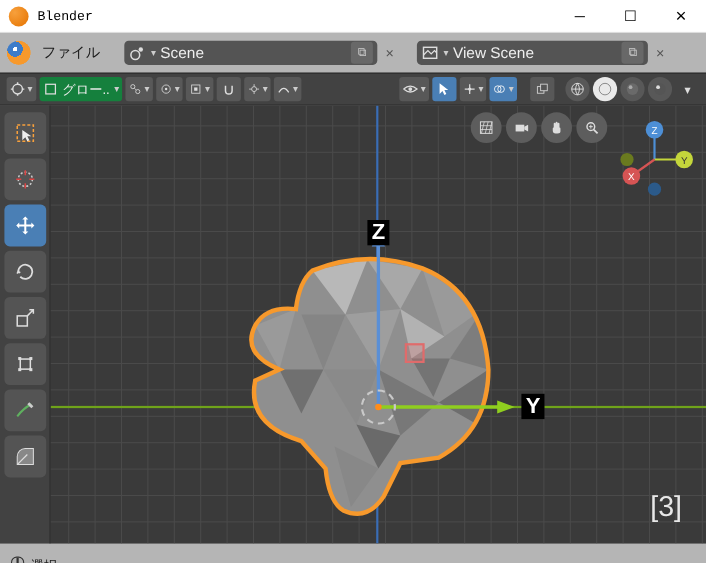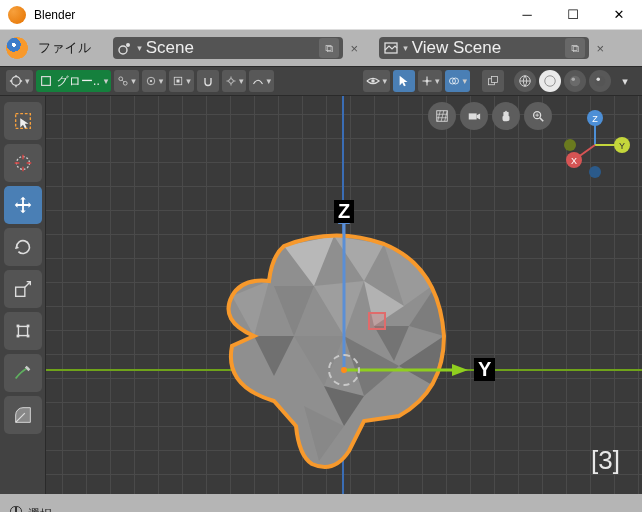--- a/index.html
+++ b/index.html
@@ -1,31 +1,31 @@
 <!DOCTYPE html>
 <html><head>
 <meta charset="utf-8">
 <style>
   * { margin: 0; padding: 0; box-sizing: border-box; font-family: "Segoe UI", Arial, sans-serif; }
   body { width: 642px; height: 512px; background: #fff; overflow: hidden; }
   
   
   .titlebar { height: 30px; background: #fff; display: flex; align-items: center; border-bottom: 1px solid #ddd; }
   .app-icon { width: 18px; height: 18px; margin: 0 8px; background: radial-gradient(circle at 30% 30%, #f7a03c, #e57300); border-radius: 50%; }
-  .title-text { font-size: 12px; color: #000; flex: 1; }
+  .title-text { font-size: 12px; color: #000; flex: 1; font-family: Liberation Mono, monospace; }
   .win-btns { display: flex; }
   .win-btn { width: 46px; height: 30px; display: flex; align-items: center; justify-content: center; font-size: 13px; color: #000; }
   
   
   .menubar { height: 36px; background: #b5b5b5; display: flex; align-items: center; padding: 2px 6px; gap: 4px; }
   .blender-logo { width: 22px; height: 22px; background: radial-gradient(circle at 35% 35%, #fff 0 2px, #3d7cc9 2px 7px, transparent 7px), radial-gradient(circle, #f7992c 0 11px, transparent 11px); border-radius: 50%; }
   .menu-label { font-size: 13px; color: #1a1a1a; padding: 0 6px; }
   .headfield { display: flex; align-items: center; background: #545454; border-radius: 4px; height: 22px; padding: 0 4px; gap: 4px; flex: 1; }
   .headfield .fld-icon { width: 16px; height: 16px; display: flex; align-items: center; justify-content: center; color: #ddd; font-size: 11px; }
-  .headfield .fld-text { color: #eee; font-size: 17px; flex: 1; }
+  .headfield .fld-text { color: #eee; font-size: 14px; flex: 1; }
   .sq-btn { width: 20px; height: 20px; background: #686868; border-radius: 3px; display: flex; align-items: center; justify-content: center; color: #ccc; font-size: 11px; }
   .x-btn { width: 14px; color: #555; font-size: 13px; text-align: center; }
   
   
   .header2 { height: 30px; background: #424242; display: flex; align-items: center; padding: 2px 6px; gap: 3px; border-top: 1px solid #2a2a2a; border-bottom: 1px solid #2a2a2a;}
   .hbtn { min-width: 22px; height: 22px; background: #585858; border-radius: 3px; display: flex; align-items: center; justify-content: center; color: #ddd; font-size: 11px; padding: 0 3px; }
   .hbtn.active { background: #4a7fb5; }
   .hdrop { display: flex; align-items: center; gap: 2px; }
   .hdrop .chev { font-size: 9px; color: #ccc; }
   .mode-text { font-size: 12px; color: #eee; padding: 0 2px; }

